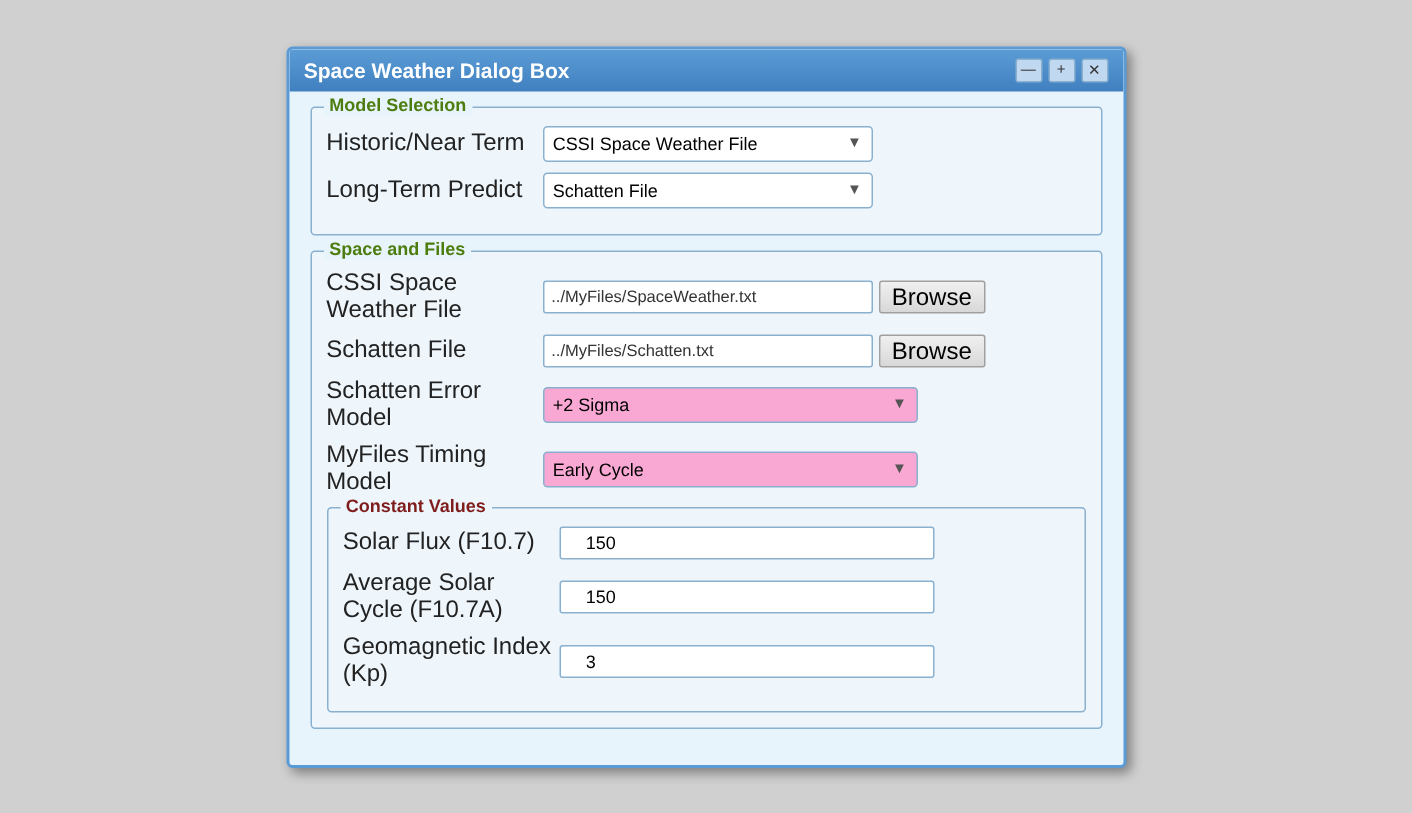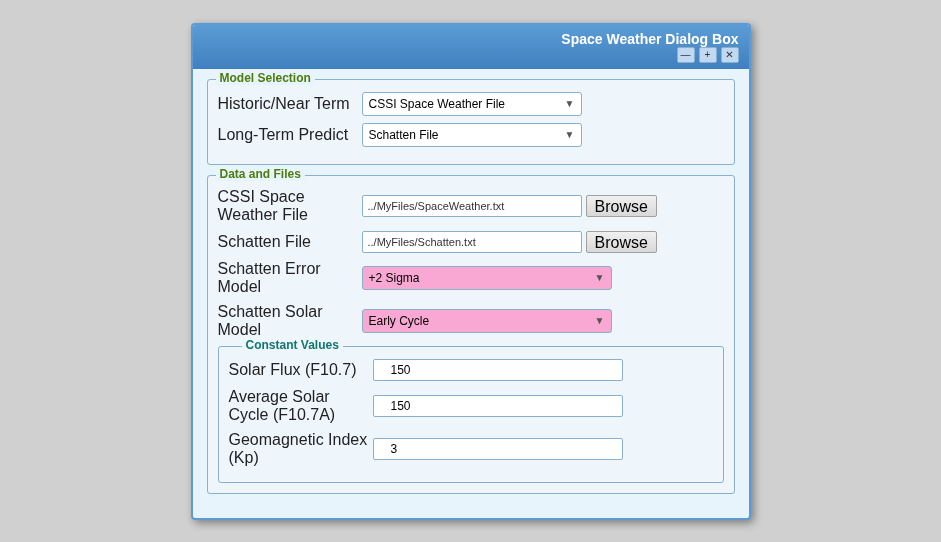--- a/index.html
+++ b/index.html
@@ -22,23 +22,22 @@
       border-radius: 4px;
       box-shadow: 3px 3px 8px rgba(0,0,0,0.4);
       overflow: hidden;
     }
 
     .title-bar {
       background: linear-gradient(to bottom, #5b9bd5, #4080c0);
       color: white;
       padding: 6px 10px;
       display: flex;
-      align-items: flex-end;
+      align-items: flex-start;
       justify-content: space-between;
-      flex-direction: column;
     }
 
     .title-bar-text {
       font-size: 14px;
       font-weight: bold;
       color: white;
     }
 
     .title-bar-buttons {
       display: flex;
@@ -179,27 +178,26 @@
       border-radius: 3px;
       padding: 4px 10px 8px 10px;
       position: relative;
       margin-top: 4px;
       background: #eef6fc;
     }
 
     .sub-group-title {
       font-size: 12px;
       font-weight: bold;
-      color: #0f766e;
+      color: #7f1d1d;
       background: #eef6fc;
       position: absolute;
       top: -9px;
       left: 8px;
       padding: 0 4px;
-      margin-left: 15px;
     }
 
     .sub-group-content {
       margin-top: 8px;
     }
   </style>
 </head>
 <body>
 
 <div class="dialog-window">
@@ -235,21 +233,21 @@
               <span>Schatten File</span>
               <span class="dropdown-arrow">▼</span>
             </div>
           </div>
         </div>
 
       </div>
     </div>
 
     <div class="group-box">
-      <span class="group-box-title">Data and Files</span>
+      <span class="group-box-title">Space and Files</span>
       <div class="group-content">
 
         <div class="form-row">
           <span class="form-label">CSSI Space Weather File</span>
           <div class="file-path-container">
             <input class="file-path-input" type="text" value="../MyFiles/SpaceWeather.txt" style="">
             <button class="browse-btn">Browse</button>
           </div>
         </div>
 
@@ -265,21 +263,21 @@
           <span class="form-label">Schatten Error Model</span>
           <div class="form-control">
             <div class="dropdown-select-full">
               <span>+2 Sigma</span>
               <span class="dropdown-arrow">▼</span>
             </div>
           </div>
         </div>
 
         <div class="form-row">
-          <span class="form-label">Schatten Solar Model</span>
+          <span class="form-label">MyFiles Timing Model</span>
           <div class="form-control">
             <div class="dropdown-select-full">
               <span>Early Cycle</span>
               <span class="dropdown-arrow">▼</span>
             </div>
           </div>
         </div>
 
         <div class="sub-group">
           <span class="sub-group-title">Constant Values</span>

